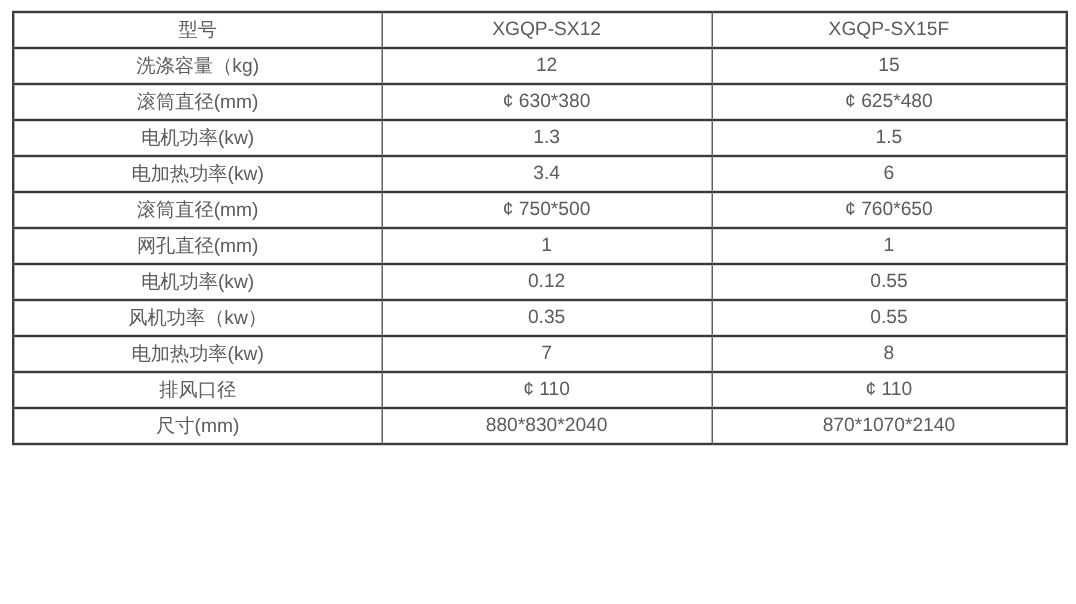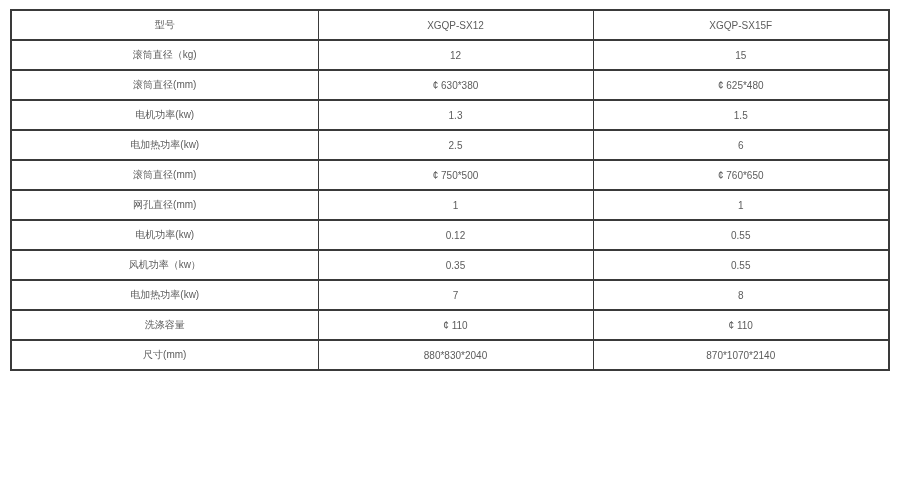--- a/index.html
+++ b/index.html
@@ -21,21 +21,21 @@
     width: 878px;
   }
   table.spec-table td {
     border-top: 2px solid #3a3a3a;
     border-bottom: 2px solid #3a3a3a;
     border-left: 1px solid #3a3a3a;
     border-right: 1px solid #3a3a3a;
     height: 28px;
     text-align: center;
     vertical-align: middle;
-    font-size: 10px;
+    font-size: 16px;
     color: #5c5c5c;
     background: #ffffff;
     padding: 0 4px;
     overflow: hidden;
     white-space: nowrap;
   }
   table.spec-table {
     border: 2px solid #3a3a3a;
   }
   col.c1 { width: 307px; }
@@ -52,37 +52,37 @@
         <col class="c2">
         <col class="c3">
     </colgroup>
     <tbody>
       <tr>
         <td>型号</td>
         <td>XGQP-SX12</td>
         <td>XGQP-SX15F</td>
       </tr>
       <tr>
-        <td>滚筒直径（kg)</td>
+        <td>洗涤容量（kg)</td>
         <td>12</td>
         <td>15</td>
       </tr>
       <tr>
         <td>滚筒直径(mm)</td>
         <td>¢ 630*380</td>
         <td>¢ 625*480</td>
       </tr>
       <tr>
         <td>电机功率(kw)</td>
         <td>1.3</td>
         <td>1.5</td>
       </tr>
       <tr>
         <td>电加热功率(kw)</td>
-        <td>2.5</td>
+        <td>3.4</td>
         <td>6</td>
       </tr>
       <tr>
         <td>滚筒直径(mm)</td>
         <td>¢ 750*500</td>
         <td>¢ 760*650</td>
       </tr>
       <tr>
         <td>网孔直径(mm)</td>
         <td>1</td>
@@ -97,21 +97,21 @@
         <td>风机功率（kw）</td>
         <td>0.35</td>
         <td>0.55</td>
       </tr>
       <tr>
         <td>电加热功率(kw)</td>
         <td>7</td>
         <td>8</td>
       </tr>
       <tr>
-        <td>洗涤容量</td>
+        <td>排风口径</td>
         <td>¢ 110</td>
         <td>¢ 110</td>
       </tr>
       <tr>
         <td>尺寸(mm)</td>
         <td>880*830*2040</td>
         <td>870*1070*2140</td>
       </tr>
     </tbody>
   </table>

